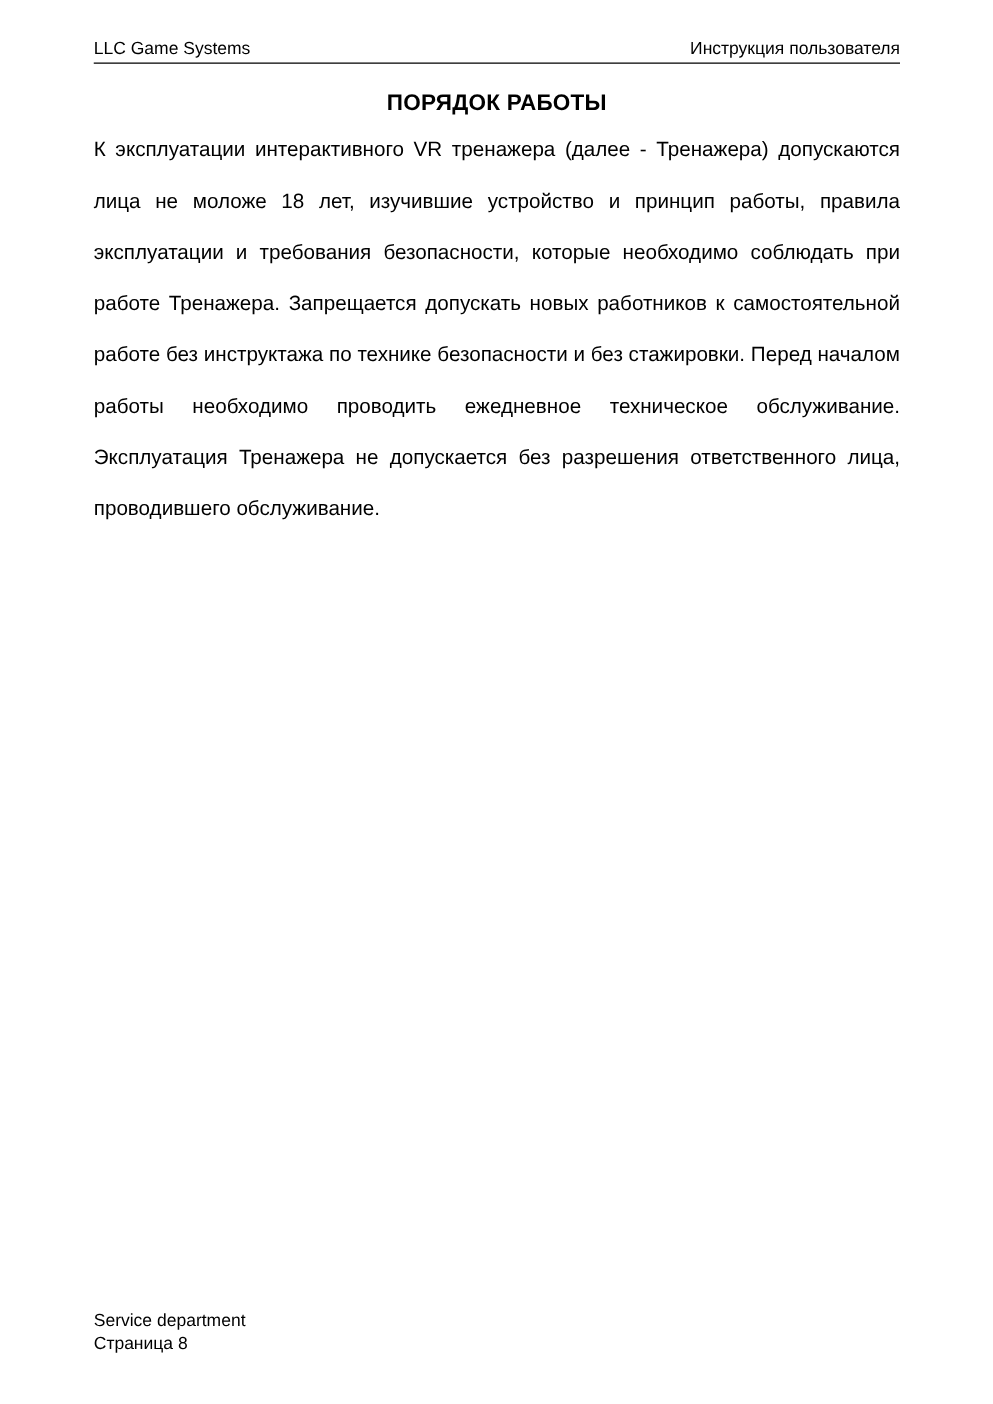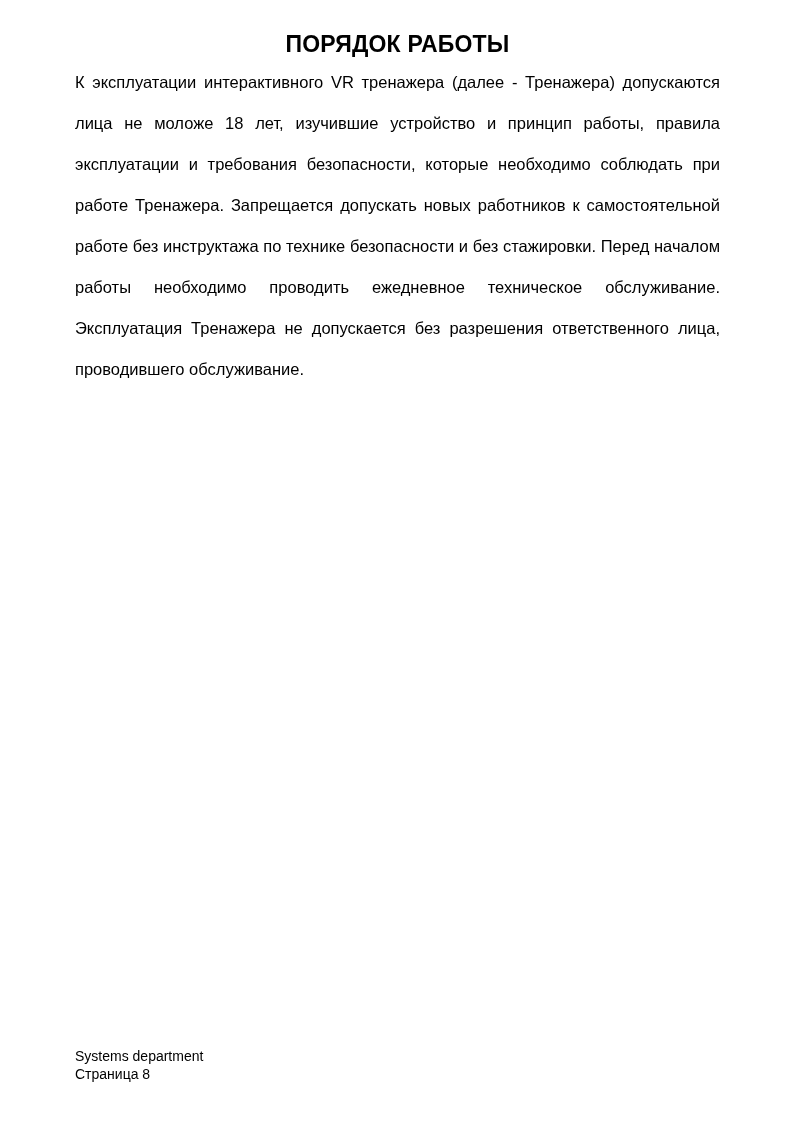--- a/index.html
+++ b/index.html
@@ -27,24 +27,24 @@
     font-size: 14px;
     line-height: 17px;
     padding-bottom: 3px;
     border-bottom: 1.5px solid #000000;
   }
   .doc-header .hdr-left,
   .doc-header .hdr-right {
     white-space: nowrap;
   }
   .doc-title {
-    margin-top: 3px;
+    margin-top: 20px;
     text-align: center;
     font-weight: bold;
-    font-size: 23px;
+    font-size: 18px;
     line-height: 22px;
     letter-spacing: 0.2px;
   }
   .doc-body {
     margin-top: 7px;
   }
   .para {
     font-size: 16.5px;
     line-height: 41px;
     text-align: justify;
@@ -60,25 +60,29 @@
     bottom: 40px;
     font-size: 14px;
     line-height: 17.5px;
   }
 </style>
 </head>
 <body>
 
 <div class="page">
 
+  <div class="doc-header">
+    <span class="hdr-left">LLC Game Systems</span>
+    <span class="hdr-right">Инструкция пользователя</span>
+  </div>
 
   <div class="doc-title">ПОРЯДОК РАБОТЫ</div>
 
   <div class="doc-body">
     <p class="para">К эксплуатации интерактивного VR тренажера (далее - Тренажера) допускаются лица не моложе 18 лет, изучившие устройство и принцип работы, правила эксплуатации и требования безопасности, которые необходимо соблюдать при работе Тренажера. Запрещается допускать новых работников к самостоятельной работе без инструктажа по технике безопасности и без стажировки. Перед началом работы необходимо проводить ежедневное техническое обслуживание. Эксплуатация Тренажера не допускается без разрешения ответственного лица, проводившего обслуживание.</p>
   </div>
 
   <div class="doc-footer">
-    <div>Systems department</div>
+    <div>Service department</div>
     <div>Страница 8</div>
   </div>
 
 </div>
 
 </body></html>

